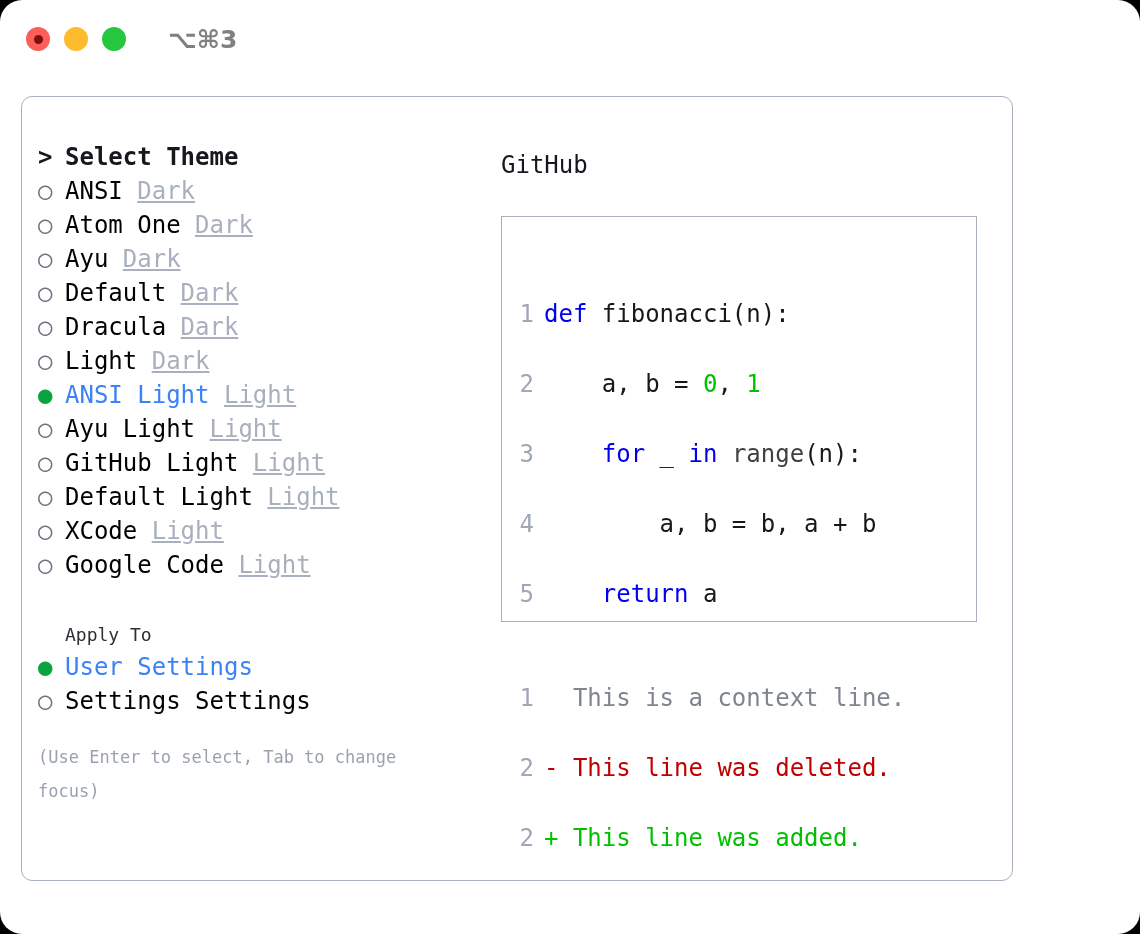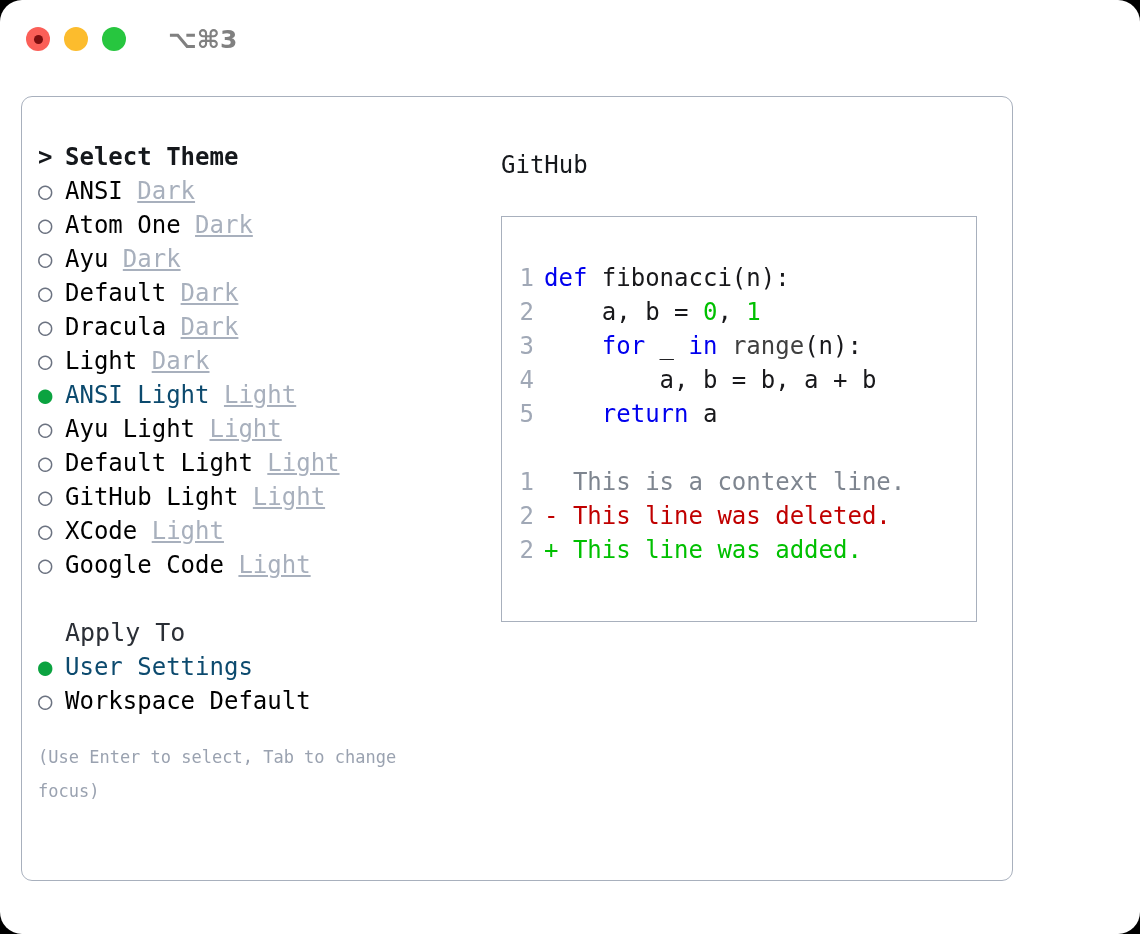--- a/index.html
+++ b/index.html
@@ -117,26 +117,26 @@
 
   .header-row {
     font-weight: bold;
     color: #15181c;
   }
   .header-row .marker { color: #15181c; font-weight: bold; }
 
   .theme-name { color: #000000; }
   .theme-cat  { color: #a8b0bd; text-decoration: underline; }
 
-  .row.selected .theme-name { color: #0c4a6e; }
+  .row.selected .theme-name { color: #3b82f6; }
   .row.selected .theme-cat  { color: #a8b0bd; }
 
   .section-label {
     color: #2b2f36;
-    font-size: 25px;
+    font-size: 18px;
   }
 
   .spacer-sm { height: 34px; }
 
   .hint {
     margin-top: 22px;
     color: #9aa2b0;
     font-size: 17px;
     line-height: 34px;
     width: 400px;
@@ -163,20 +163,21 @@
     box-sizing: border-box;
     background: #ffffff;
     padding: 44px 0 0 0;
   }
 
   .code-line {
     font-size: 24px;
     line-height: 34px;
     white-space: pre;
     padding-left: 12px;
+    margin-top: 36px;
   }
   .lno {
     display: inline-block;
     width: 20px;
     text-align: right;
     color: #a0a8b6;
     margin-right: 10px;
   }
   .kw    { color: #0000ee; }
   .num   { color: #00c000; }
@@ -213,35 +214,35 @@
 
         <div id="theme-list">
             <div class="row"><span class="marker marker-empty">○</span><span class="theme-name">ANSI</span><span> </span><span class="theme-cat">Dark</span></div>
             <div class="row"><span class="marker marker-empty">○</span><span class="theme-name">Atom One</span><span> </span><span class="theme-cat">Dark</span></div>
             <div class="row"><span class="marker marker-empty">○</span><span class="theme-name">Ayu</span><span> </span><span class="theme-cat">Dark</span></div>
             <div class="row"><span class="marker marker-empty">○</span><span class="theme-name">Default</span><span> </span><span class="theme-cat">Dark</span></div>
             <div class="row"><span class="marker marker-empty">○</span><span class="theme-name">Dracula</span><span> </span><span class="theme-cat">Dark</span></div>
             <div class="row"><span class="marker marker-empty">○</span><span class="theme-name">Light</span><span> </span><span class="theme-cat">Dark</span></div>
             <div class="row selected"><span class="marker marker-filled">●</span><span class="theme-name">ANSI Light</span><span> </span><span class="theme-cat">Light</span></div>
             <div class="row"><span class="marker marker-empty">○</span><span class="theme-name">Ayu Light</span><span> </span><span class="theme-cat">Light</span></div>
+            <div class="row"><span class="marker marker-empty">○</span><span class="theme-name">GitHub Light</span><span> </span><span class="theme-cat">Light</span></div>
             <div class="row"><span class="marker marker-empty">○</span><span class="theme-name">Default Light</span><span> </span><span class="theme-cat">Light</span></div>
-            <div class="row"><span class="marker marker-empty">○</span><span class="theme-name">GitHub Light</span><span> </span><span class="theme-cat">Light</span></div>
             <div class="row"><span class="marker marker-empty">○</span><span class="theme-name">XCode</span><span> </span><span class="theme-cat">Light</span></div>
             <div class="row"><span class="marker marker-empty">○</span><span class="theme-name">Google Code</span><span> </span><span class="theme-cat">Light</span></div>
           </div>
 
         <div class="spacer-sm"></div>
 
         <div class="row">
           <span class="marker marker-blank">○</span><span class="section-label">Apply To</span>
         </div>
 
         <div id="apply-list">
             <div class="row selected"><span class="marker marker-filled">●</span><span class="theme-name">User Settings</span></div>
-            <div class="row"><span class="marker marker-empty">○</span><span class="theme-name">Workspace Default</span></div>
+            <div class="row"><span class="marker marker-empty">○</span><span class="theme-name">Settings Settings</span></div>
           </div>
 
         <div class="hint">(Use Enter to select, Tab to change focus)</div>
       </div>
 
       <div class="right-col">
         <div class="preview-title">GitHub</div>
         <div class="preview-box">
           <div id="code-sample">
               <div class="code-line"><span class="lno">1</span><span class="kw">def</span><span class="plain"> fibonacci(n):</span></div>

